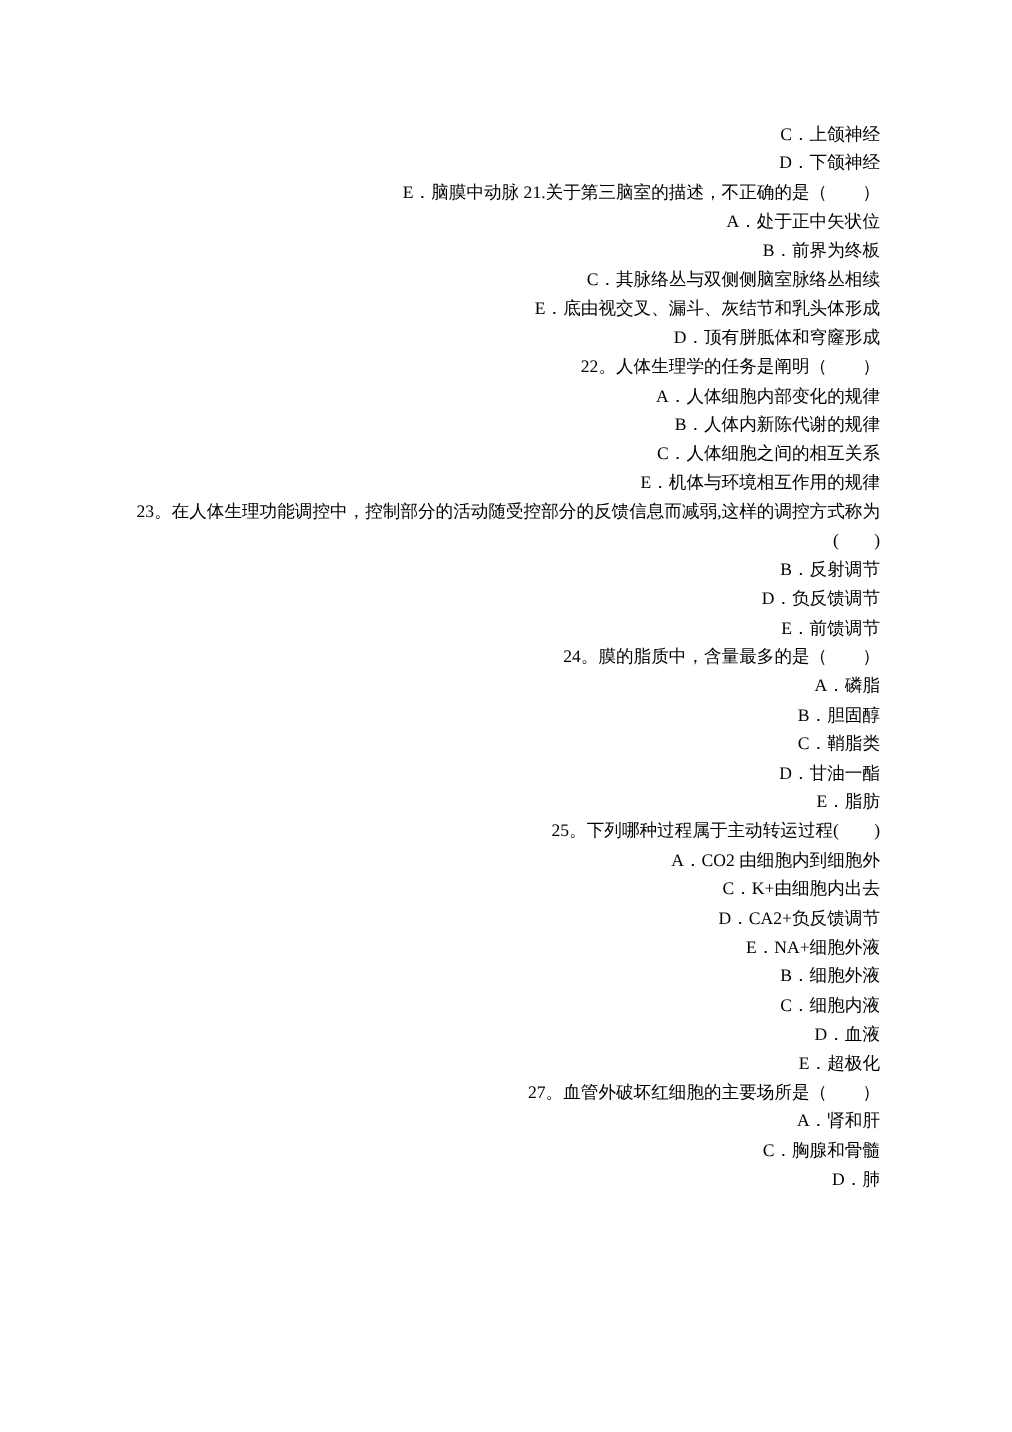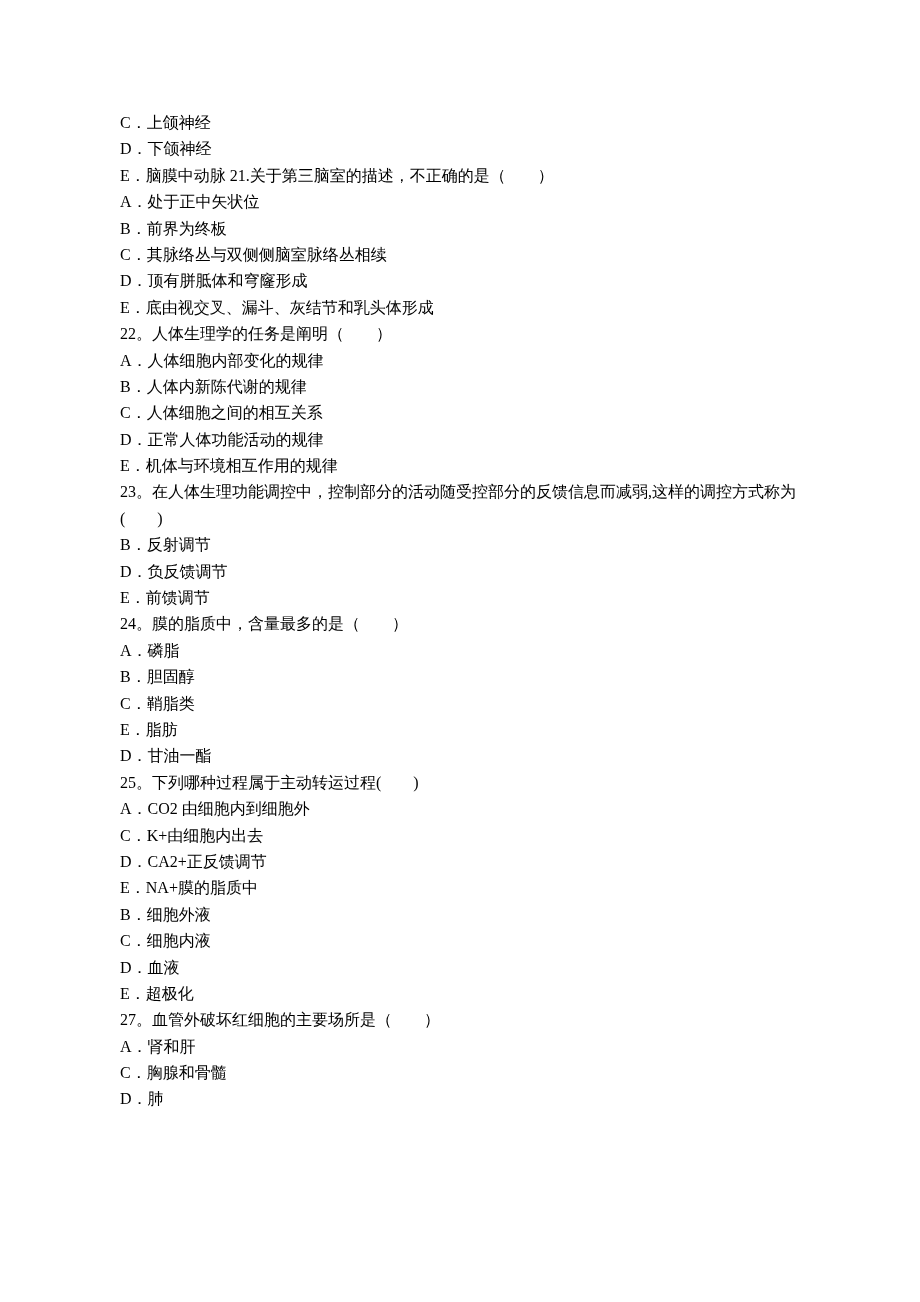--- a/index.html
+++ b/index.html
@@ -12,55 +12,55 @@
       min-height: 1302px;
       background: #fff;
       font-family: "SimSun", "宋体", serif;
       font-size: 16px;
       color: #000;
       padding: 110px 120px 60px 120px;
       line-height: 1.65;
     }
     .line {
       display: block;
+      text-align: right;
     }
   </style>
 </head>
 <body>
 
 <div id="content">
     <div class="line">C．上颌神经</div>
     <div class="line">D．下颌神经</div>
     <div class="line">E．脑膜中动脉 21.关于第三脑室的描述，不正确的是（　　）</div>
     <div class="line">A．处于正中矢状位</div>
     <div class="line">B．前界为终板</div>
     <div class="line">C．其脉络丛与双侧侧脑室脉络丛相续</div>
+    <div class="line">E．底由视交叉、漏斗、灰结节和乳头体形成</div>
     <div class="line">D．顶有胼胝体和穹窿形成</div>
-    <div class="line">E．底由视交叉、漏斗、灰结节和乳头体形成</div>
     <div class="line">22。人体生理学的任务是阐明（　　）</div>
     <div class="line">A．人体细胞内部变化的规律</div>
     <div class="line">B．人体内新陈代谢的规律</div>
     <div class="line">C．人体细胞之间的相互关系</div>
-    <div class="line">D．正常人体功能活动的规律</div>
     <div class="line">E．机体与环境相互作用的规律</div>
     <div class="line">23。在人体生理功能调控中，控制部分的活动随受控部分的反馈信息而减弱,这样的调控方式称为(　　)</div>
     <div class="line">B．反射调节</div>
     <div class="line">D．负反馈调节</div>
     <div class="line">E．前馈调节</div>
     <div class="line">24。膜的脂质中，含量最多的是（　　）</div>
     <div class="line">A．磷脂</div>
     <div class="line">B．胆固醇</div>
     <div class="line">C．鞘脂类</div>
+    <div class="line">D．甘油一酯</div>
     <div class="line">E．脂肪</div>
-    <div class="line">D．甘油一酯</div>
     <div class="line">25。下列哪种过程属于主动转运过程(　　)</div>
     <div class="line">A．CO2 由细胞内到细胞外</div>
     <div class="line">C．K+由细胞内出去</div>
-    <div class="line">D．CA2+正反馈调节</div>
-    <div class="line">E．NA+膜的脂质中</div>
+    <div class="line">D．CA2+负反馈调节</div>
+    <div class="line">E．NA+细胞外液</div>
     <div class="line">B．细胞外液</div>
     <div class="line">C．细胞内液</div>
     <div class="line">D．血液</div>
     <div class="line">E．超极化</div>
     <div class="line">27。血管外破坏红细胞的主要场所是（　　）</div>
     <div class="line">A．肾和肝</div>
     <div class="line">C．胸腺和骨髓</div>
     <div class="line">D．肺</div>
   </div>
 

